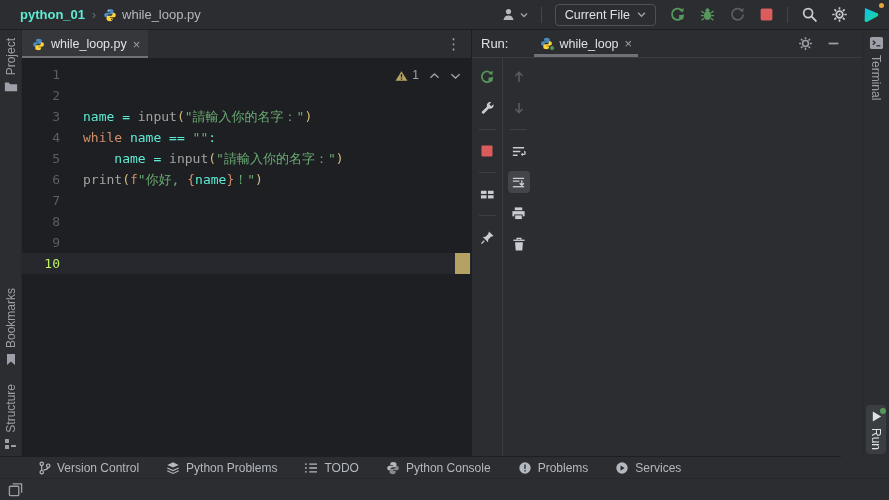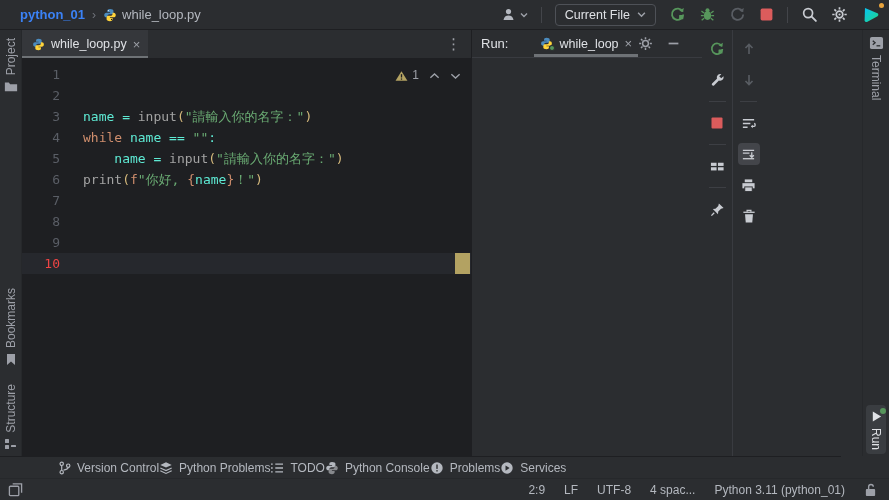--- a/index.html
+++ b/index.html
@@ -8,21 +8,21 @@
     position:relative; background:#2b2d30; overflow:hidden;
     font-family:"Liberation Sans", sans-serif; color:#dfe1e5;
     -webkit-font-smoothing:antialiased;
   }
 
   
   .titlebar{ position:absolute; left:0; top:0; width:889px; height:30px;
     background:#2b2d30; border-bottom:1px solid #1e1f22;
     display:flex; align-items:center; }
   .breadcrumb{ display:flex; align-items:center; gap:7px; margin-left:20px; font-size:13px; }
-  .crumb-project{ font-weight:bold; color:#3b82f6; }
+  .crumb-project{ font-weight:bold; color:#5eead4; }
   .crumb-sep{ color:#6f737a; font-size:12px; }
   .crumb-file{ color:#b4b8bf; display:flex; align-items:center; gap:5px; }
   .tb-right{ margin-left:auto; display:flex; align-items:center; gap:13px; margin-right:8px; }
   .tb-divider{ width:1px; height:16px; background:#43454a; }
   .runconfig{ border:1px solid #4e5157; border-radius:4px; padding:3px 9px;
     font-size:12.5px; color:#dfe1e5; display:flex; align-items:center; gap:7px; cursor:pointer;}
   .ico{ display:inline-flex; align-items:center; justify-content:center; }
   .ico svg{ display:block; }
 
   
@@ -48,32 +48,32 @@
   .tab-close{ color:#9da0a8; font-size:13px; line-height:1; cursor:pointer; }
   .tabbar-more{ margin-left:auto; color:#9da0a8; font-size:15px; padding:0 10px;
     display:flex; align-items:center; cursor:pointer; }
 
   .editor-body{ position:relative; flex:1; background:#1e1f22; overflow:hidden;
     font-size:13px; line-height:21px; }
   .code-row{ display:flex; height:21px; white-space:pre; }
   .code-row.current{ background:#26282d; }
   .gutter-num{ width:61px; flex:none; text-align:right; padding-right:23px;
     color:#5a5e66; font-family:"DejaVu Sans Mono", monospace; cursor:pointer; }
-  .code-row.current .gutter-num{ color:#ef4444;text-align:right; }
+  .code-row.current .gutter-num{ color:#bef264;text-align:right; }
   .code-text{ font-family:"DejaVu Sans Mono", monospace; color:#bcbec4; }
   .tk-comment{ color:#7a7e85; } .tk-plain{ color:#5eead4; } .tk-kw{ color:#cf8e6d; }
   .tk-fn{ color:#a3a3a3; } .tk-str{ color:#6aab73; } .tk-par{ color:#d5b97c; }
   .tk-brace{ color:#cf8e6d; }
   .code-pad{ height:6px; }
   .inspect-widget{ position:absolute; top:7px; right:10px; display:flex; align-items:center;
     gap:10px; font-size:12px; color:#9da0a8; }
   .caret-mark{ position:absolute; right:1px; width:15px; height:21px; background:#b3a262; }
 
   
-  .run-panel{ flex:1; display:flex; flex-direction:row; background:#2b2d30;
+  .run-panel{ flex:1; display:flex; flex-direction:column; background:#2b2d30;
     border-left:1px solid #1e1f22; }
   .run-header{ height:28px; display:flex; align-items:center; border-bottom:1px solid #393b40; }
   .run-label{ font-size:13px; color:#dfe1e5; margin-left:9px; }
   .rtab{ margin-left:26px; height:100%; display:flex; align-items:center; gap:6px;
     padding:0 6px; position:relative; font-size:12.5px; color:#dfe1e5; cursor:pointer; }
   .rtab .underline{ position:absolute; left:0; right:0; bottom:0; height:3px; background:#6e7276; }
   .run-header-right{ margin-left:auto; display:flex; align-items:center; gap:14px; margin-right:22px; }
   .run-body{ flex:1; display:flex; min-height:0; }
   .run-toolcol{ width:31px; flex:none; display:flex; flex-direction:column; align-items:center;
     padding-top:8px; gap:9px; }
@@ -85,21 +85,21 @@
   .console{ flex:1; background:#1e1f22; position:relative; overflow:hidden;
     font-family:"DejaVu Sans Mono", monospace; font-size:13px; line-height:22px;
     color:#bcbec4; padding:5px 0 0 10px; white-space:nowrap; cursor:text; }
   .console-cursor{ position:absolute; left:127px; top:84px; }
   .hscrollbar{ position:absolute; left:10px; bottom:4px; width:112px; height:7px;
     border-radius:4px; background:#4e5157; cursor:pointer; }
 
   
   .bottom-toolbar{ position:absolute; left:0; bottom:22px; width:841px; height:22px;
     background:#2b2d30; border-top:1px solid #1e1f22; display:flex; align-items:center;
-    padding-left:58px; }
+    padding-left:38px; gap:27px; }
   .bt-item{ display:flex; align-items:center; gap:6px; font-size:12px; color:#b4b8bf; cursor:pointer; }
 
   
   .statusbar{ position:absolute; left:0; bottom:0; width:889px; height:22px;
     background:#2b2d30; border-top:1px solid #26282b; display:flex; align-items:center;
     font-size:12px; color:#b4b8bf; padding:0 12px 0 6px; }
   .sb-right{ margin-left:auto; display:flex; align-items:center; gap:19px; }
   .sb-item{ cursor:pointer; }
 </style>
 </head>
@@ -470,26 +470,13 @@
   </span>
 </div>
 
 <div class="statusbar">
   <span class="ico" style="margin-left:2px;">
     <svg width="15" height="15" viewBox="0 0 16 16">
         <rect x="1.5" y="4.5" width="10" height="10" rx="1" fill="none" stroke="#9da0a8" stroke-width="1.4"></rect>
         <path d="M5 2h9.5v9.5" fill="none" stroke="#9da0a8" stroke-width="1.4"></path>
       </svg>
   </span>
-  <div class="sb-right">
-    <span class="sb-item">2:9</span>
-    <span class="sb-item">LF</span>
-    <span class="sb-item">UTF-8</span>
-    <span class="sb-item">4 spac...</span>
-    <span class="sb-item">Python 3.11 (python_01)</span>
-    <span class="ico">
-      <svg width="13" height="14" viewBox="0 0 14 15">
-          <rect x="2" y="6.5" width="10" height="7.5" rx="1" fill="#9da0a8"></rect>
-          <path d="M5 6.5V4a2.5 2.5 0 0 1 5 0" fill="none" stroke="#9da0a8" stroke-width="1.5"></path>
-        </svg>
-    </span>
-  </div>
 </div>
 
 </body></html>

